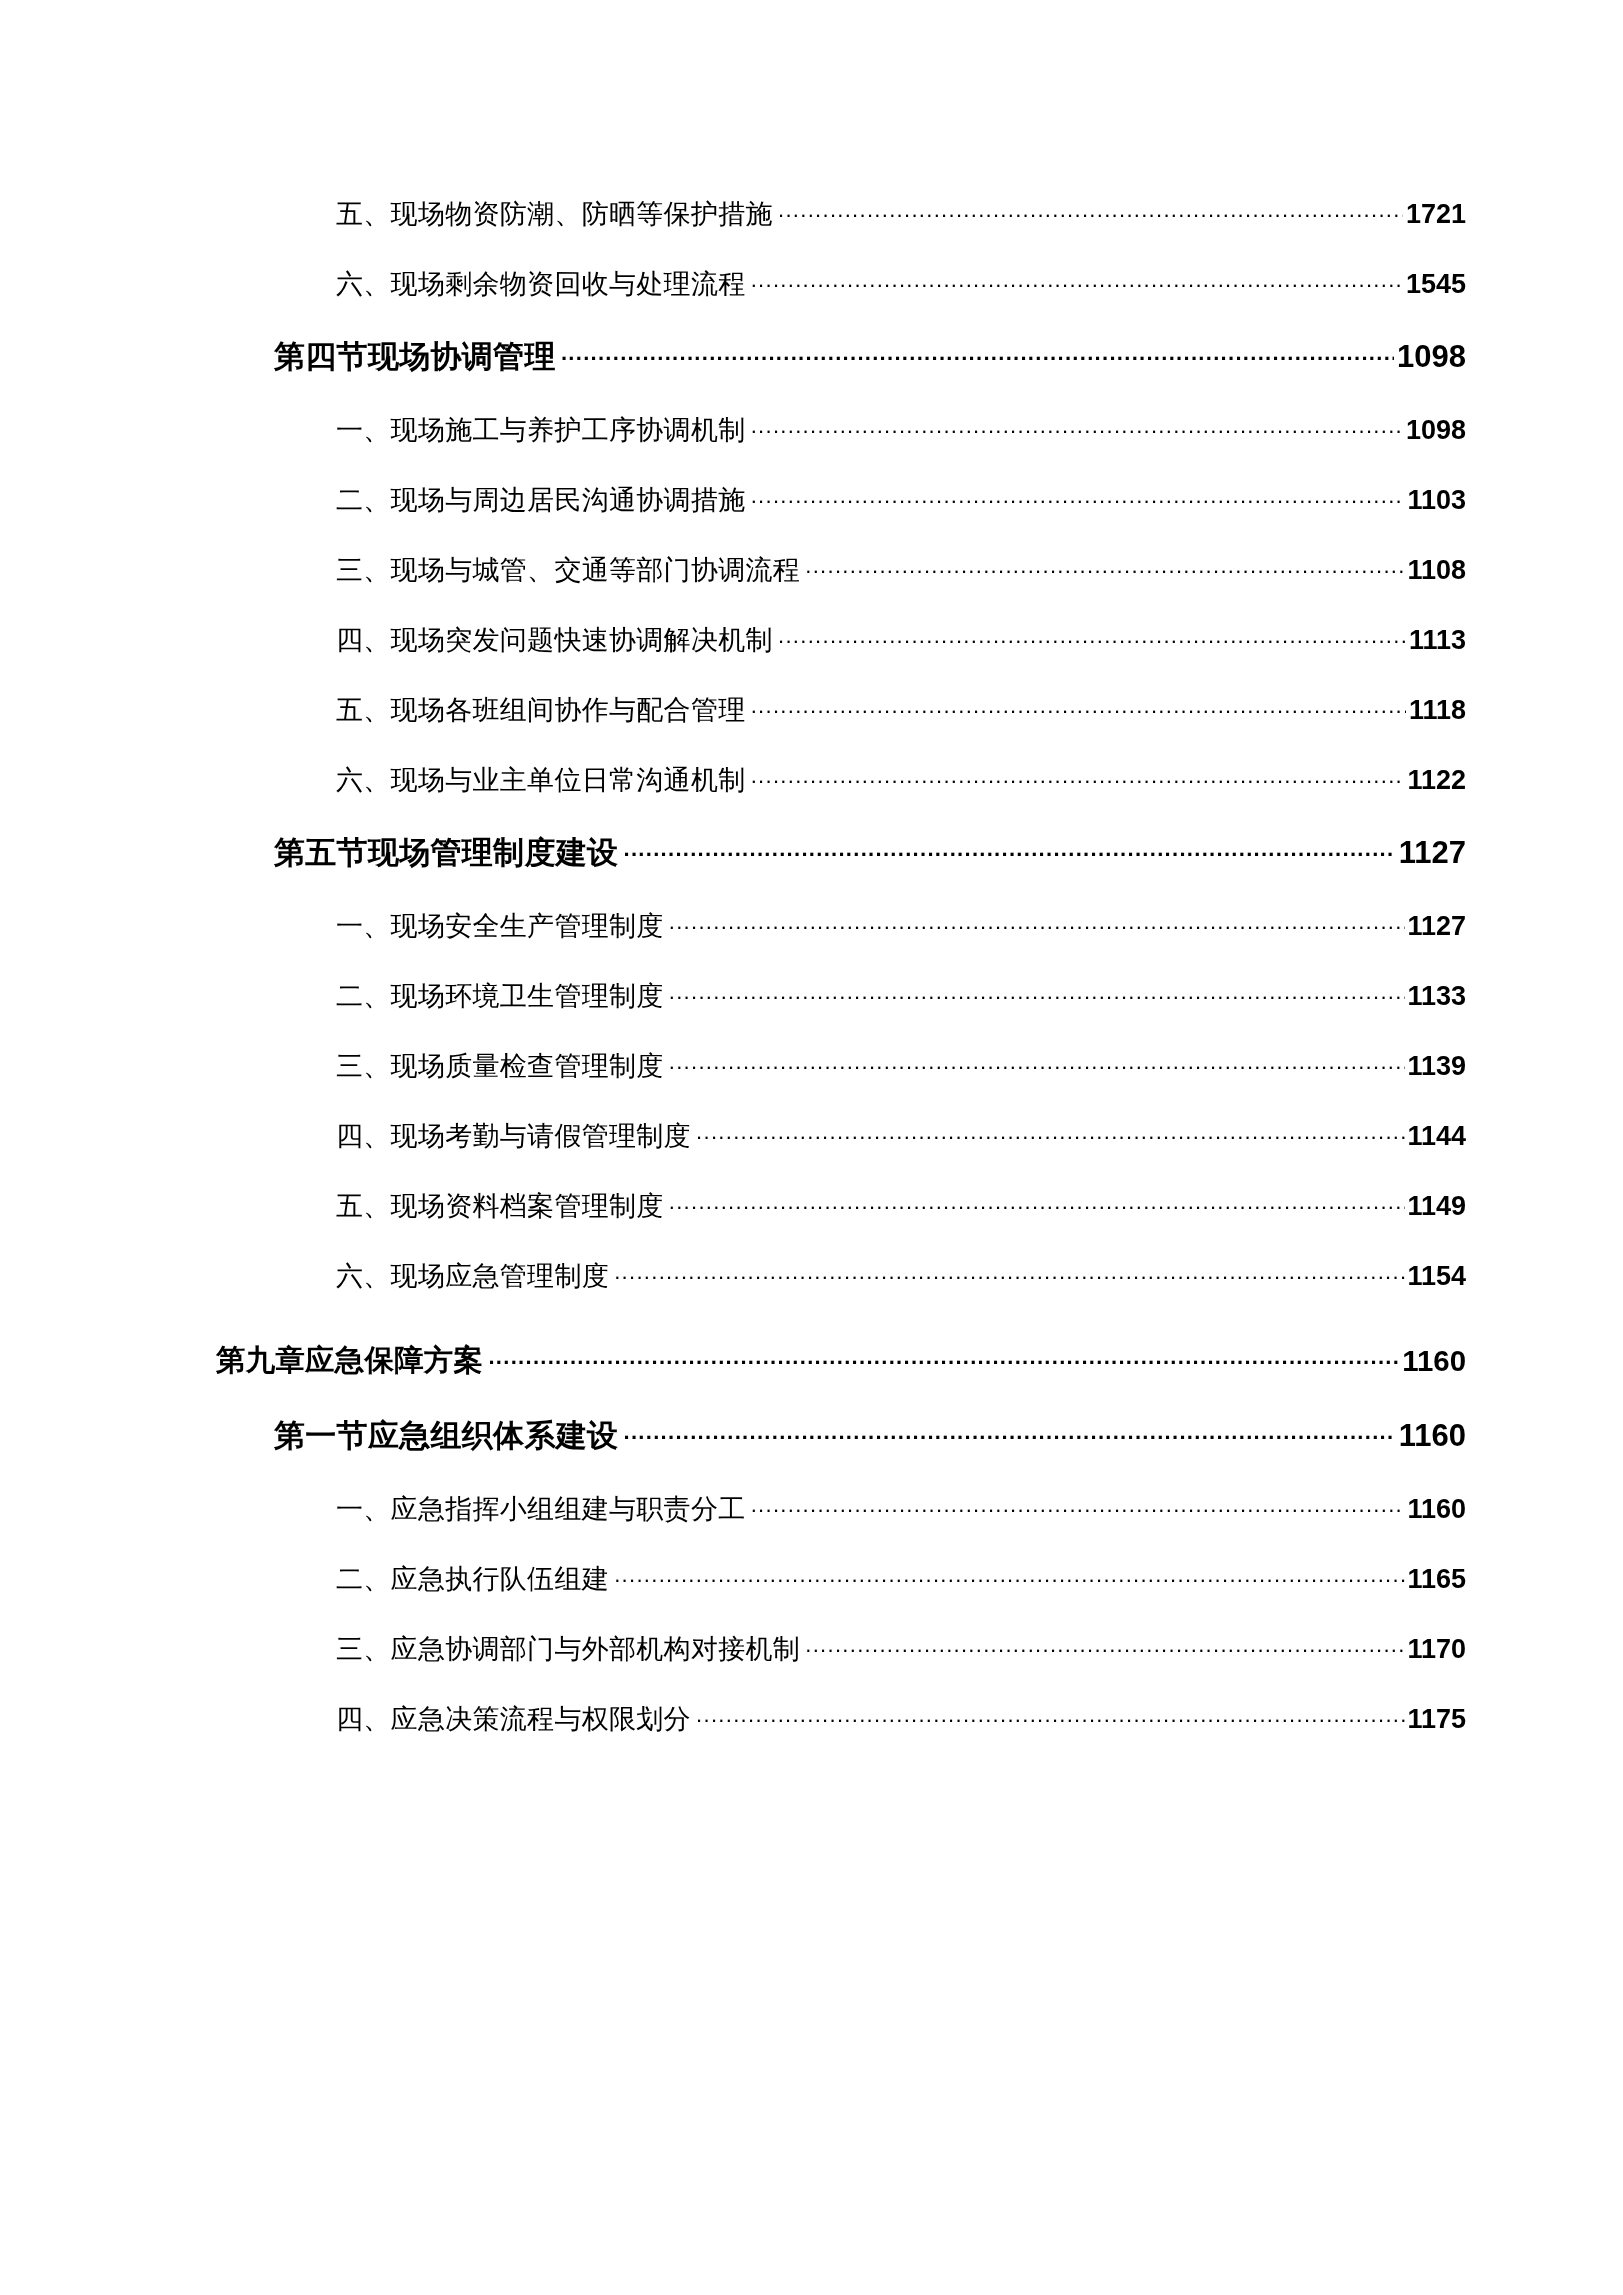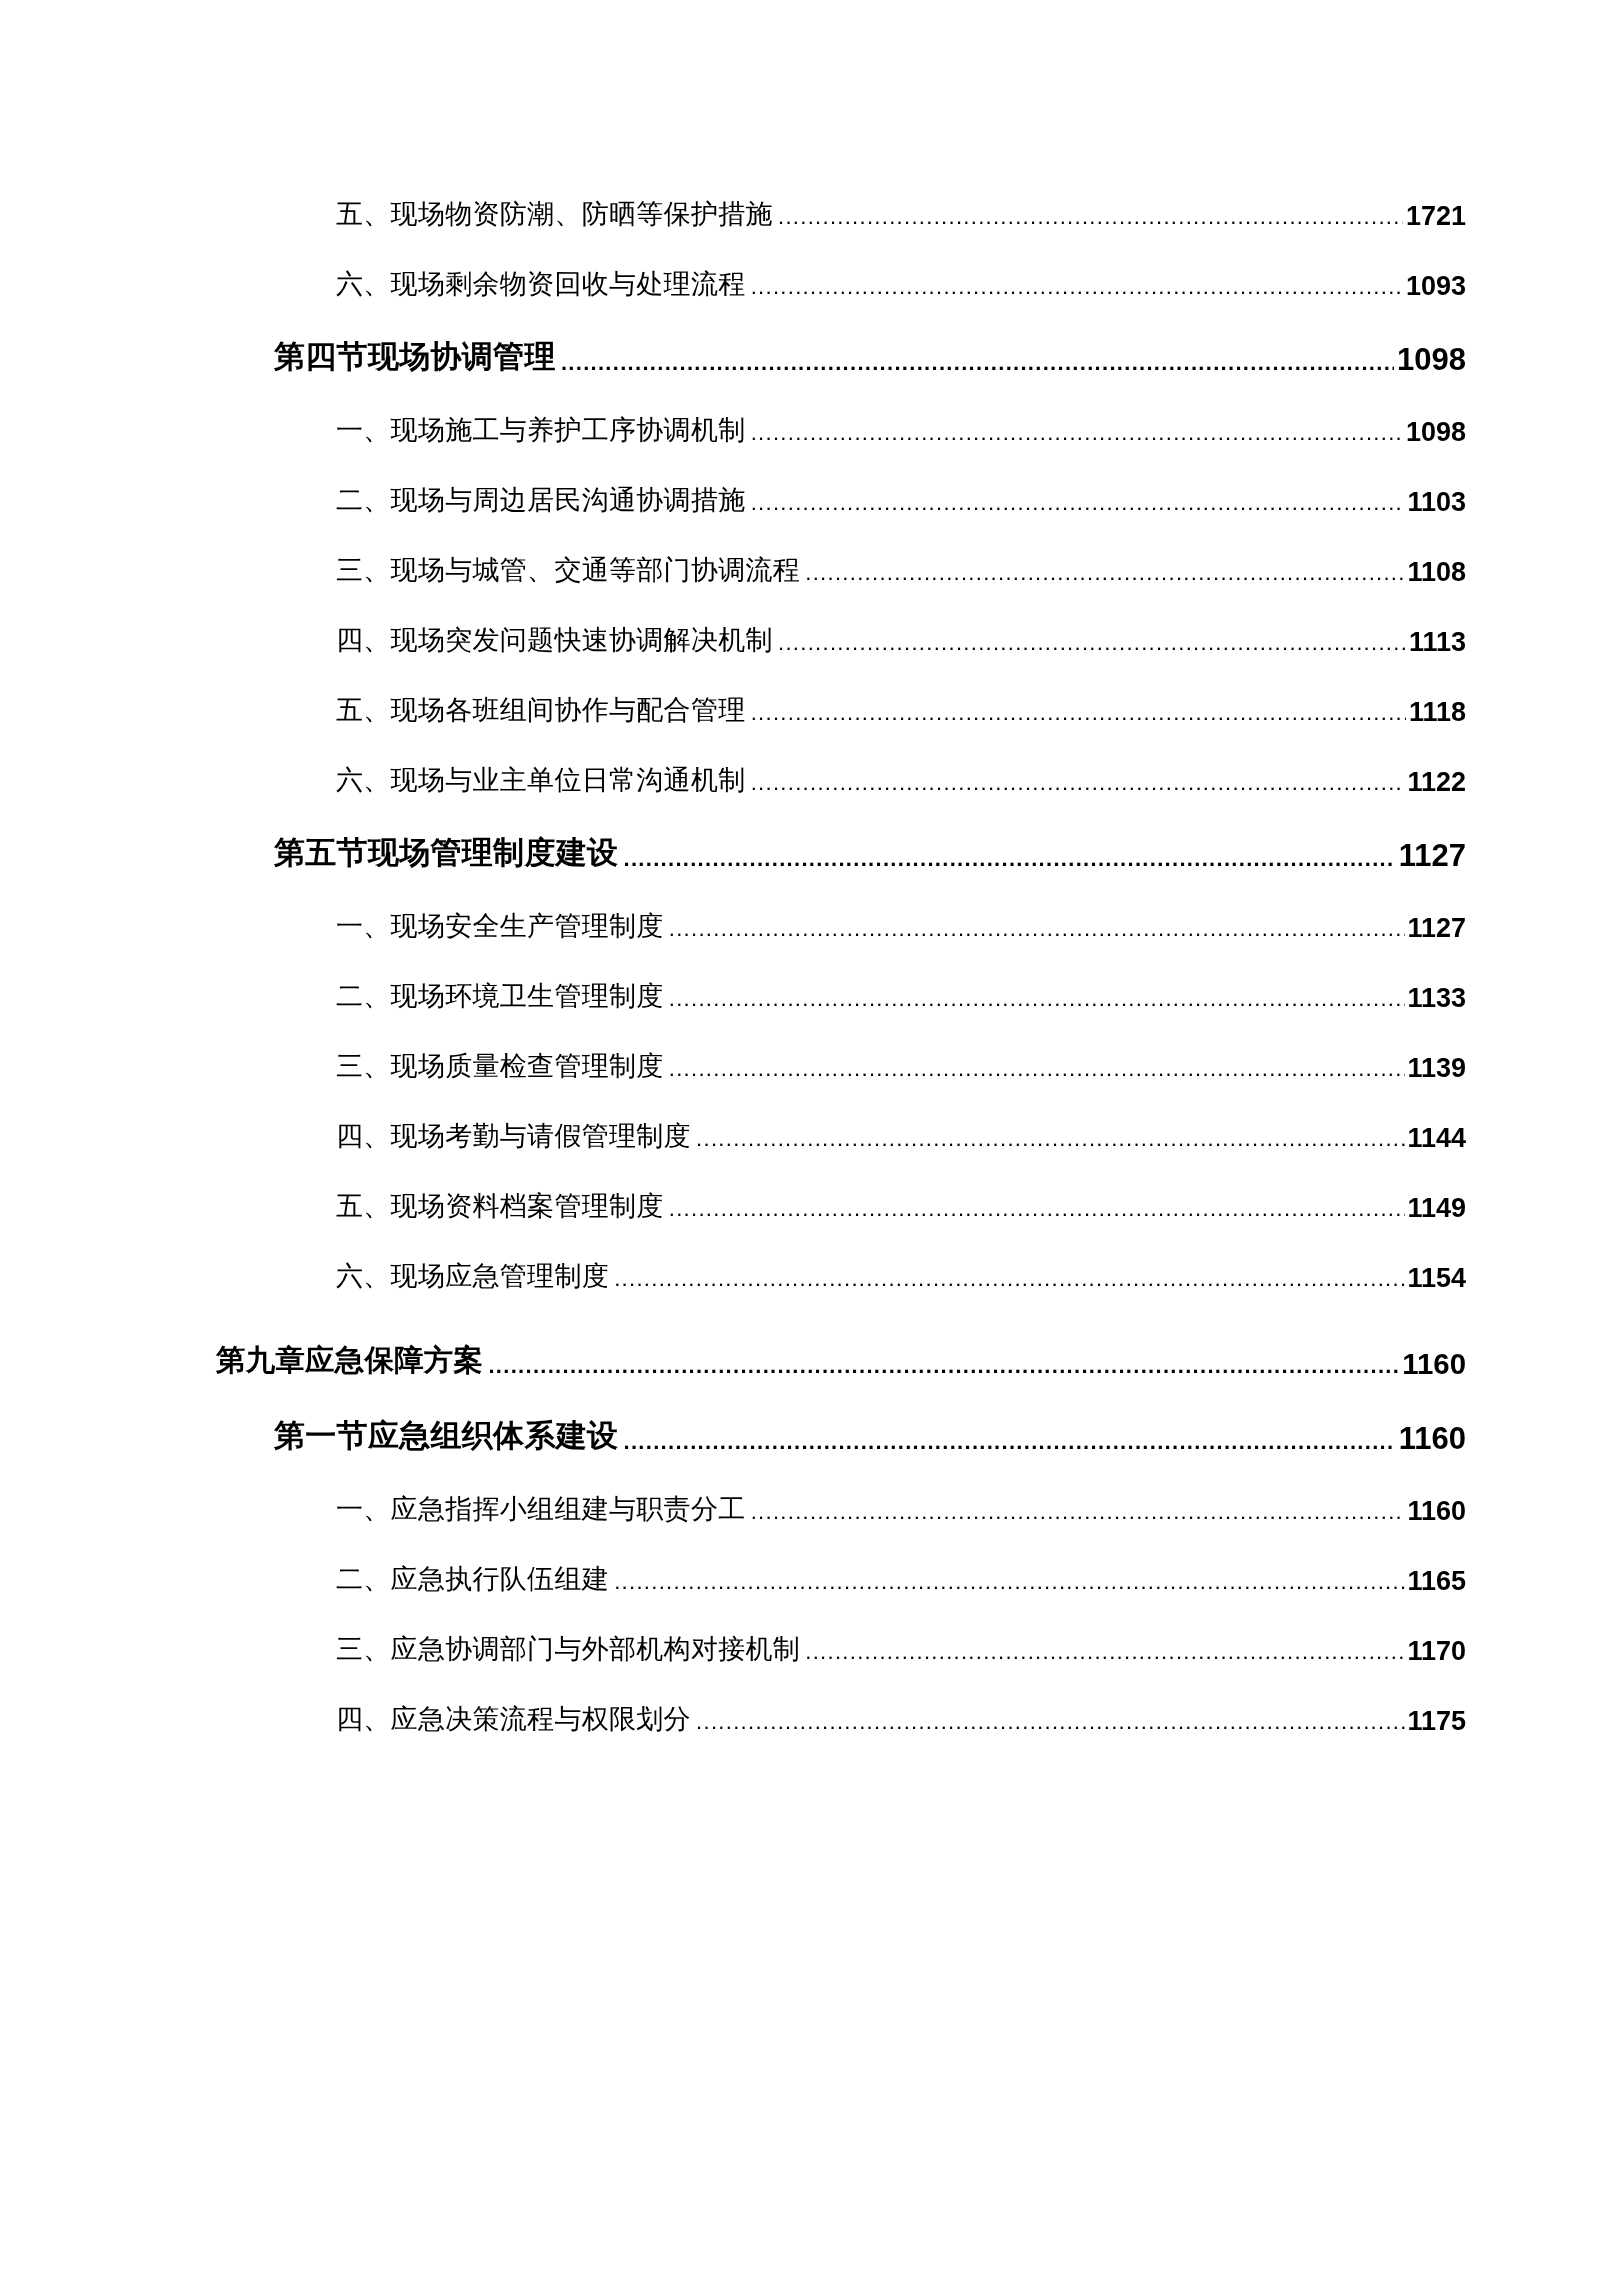--- a/index.html
+++ b/index.html
@@ -19,21 +19,21 @@
     width: 1623px;
     height: 2295px;
     box-sizing: border-box;
     padding: 196px 157px 131px 216px;
   }
   .toc {
     display: block;
   }
   .toc-entry {
     display: flex;
-    align-items: flex-end;
+    align-items: center;
     width: 100%;
     box-sizing: border-box;
     margin: 0 0 34px 0;
     white-space: nowrap;
   }
   .toc-entry .label {
     flex: 0 0 auto;
     letter-spacing: 0.3px;
   }
   .toc-entry .leader {
@@ -86,21 +86,21 @@
 <div class="page">
   <div class="toc" id="toc-list">
       <div class="toc-entry lvl3">
         <span class="label">五、现场物资防潮、防晒等保护措施</span>
         <span class="leader"></span>
         <span class="page-num">1721</span>
       </div>
       <div class="toc-entry lvl3">
         <span class="label">六、现场剩余物资回收与处理流程</span>
         <span class="leader"></span>
-        <span class="page-num">1093</span>
+        <span class="page-num">1545</span>
       </div>
       <div class="toc-entry lvl2">
         <span class="label">第四节现场协调管理</span>
         <span class="leader"></span>
         <span class="page-num">1098</span>
       </div>
       <div class="toc-entry lvl3">
         <span class="label">一、现场施工与养护工序协调机制</span>
         <span class="leader"></span>
         <span class="page-num">1098</span>

